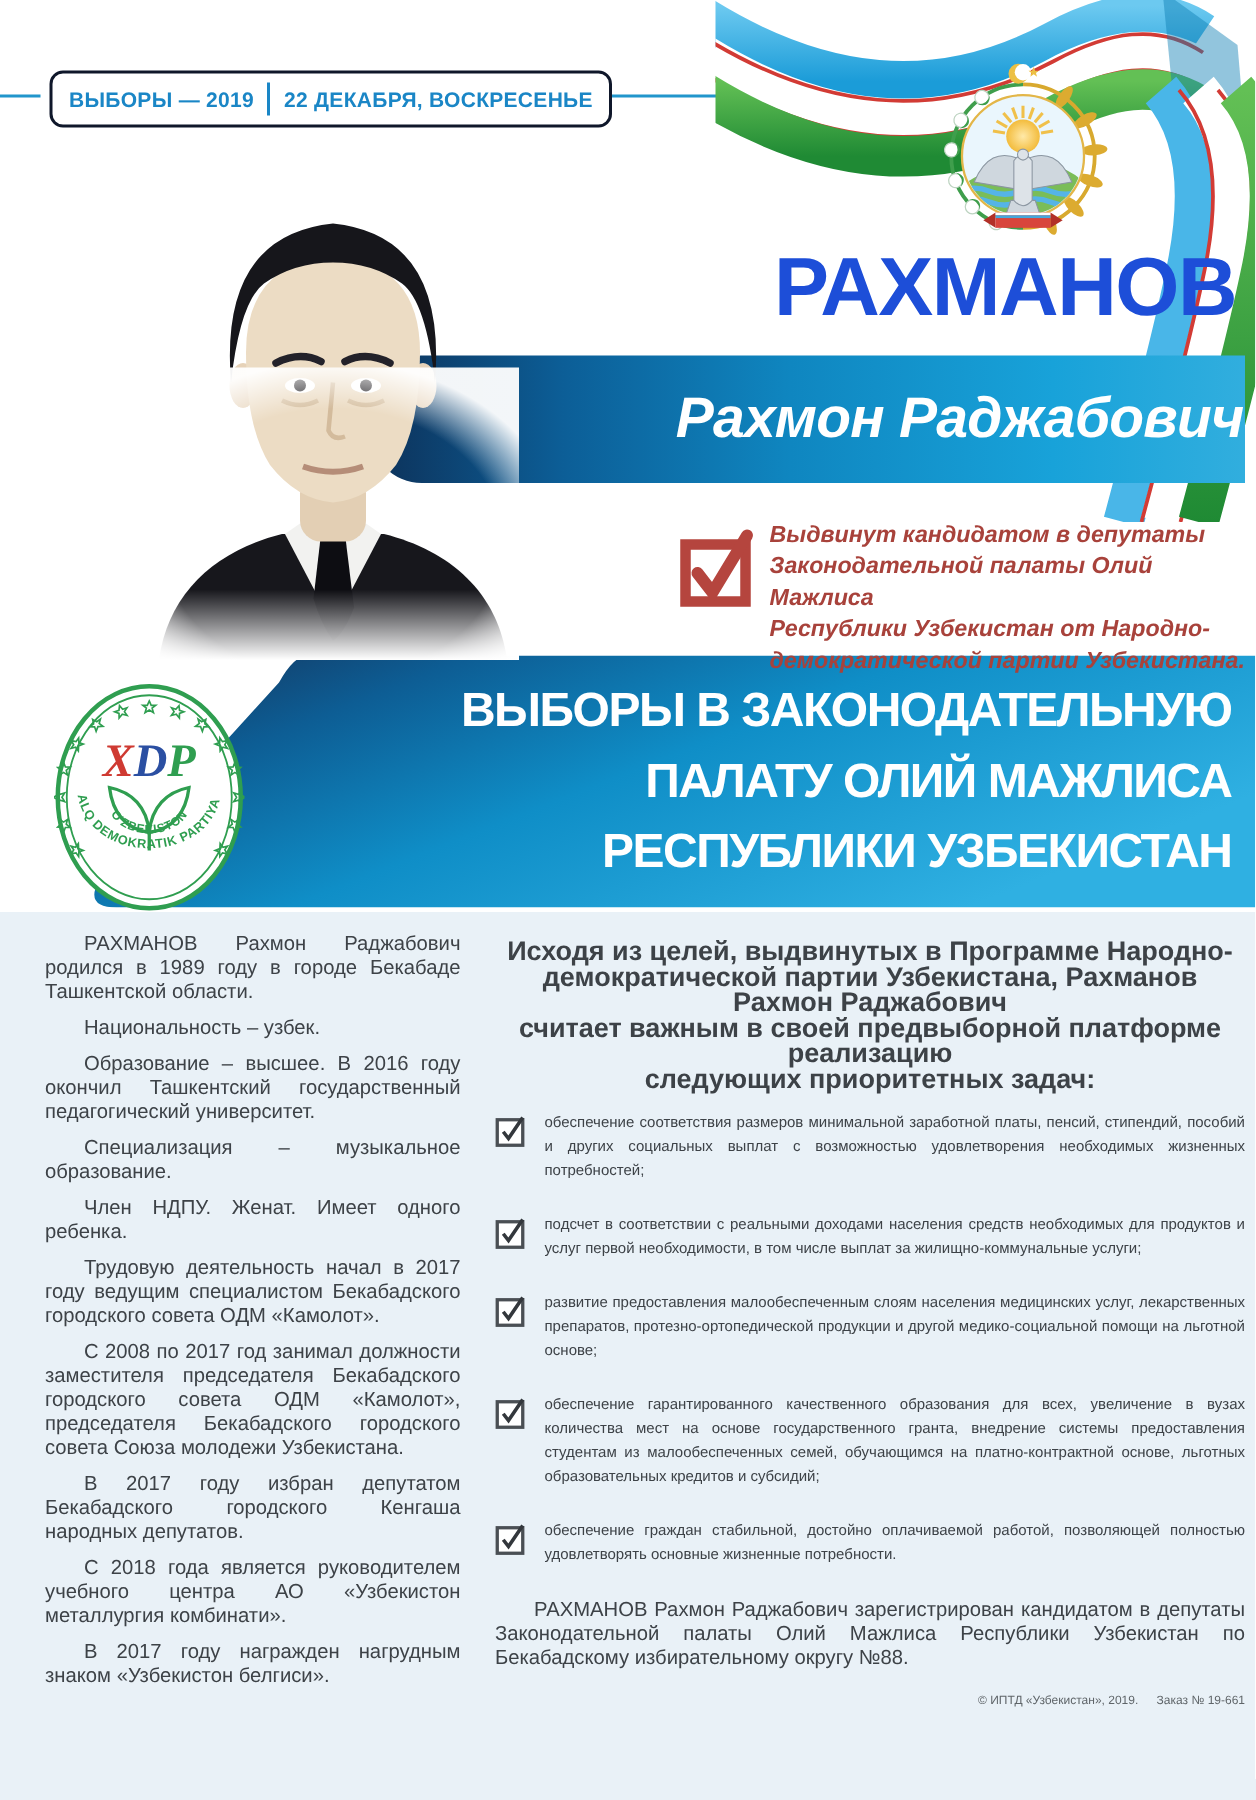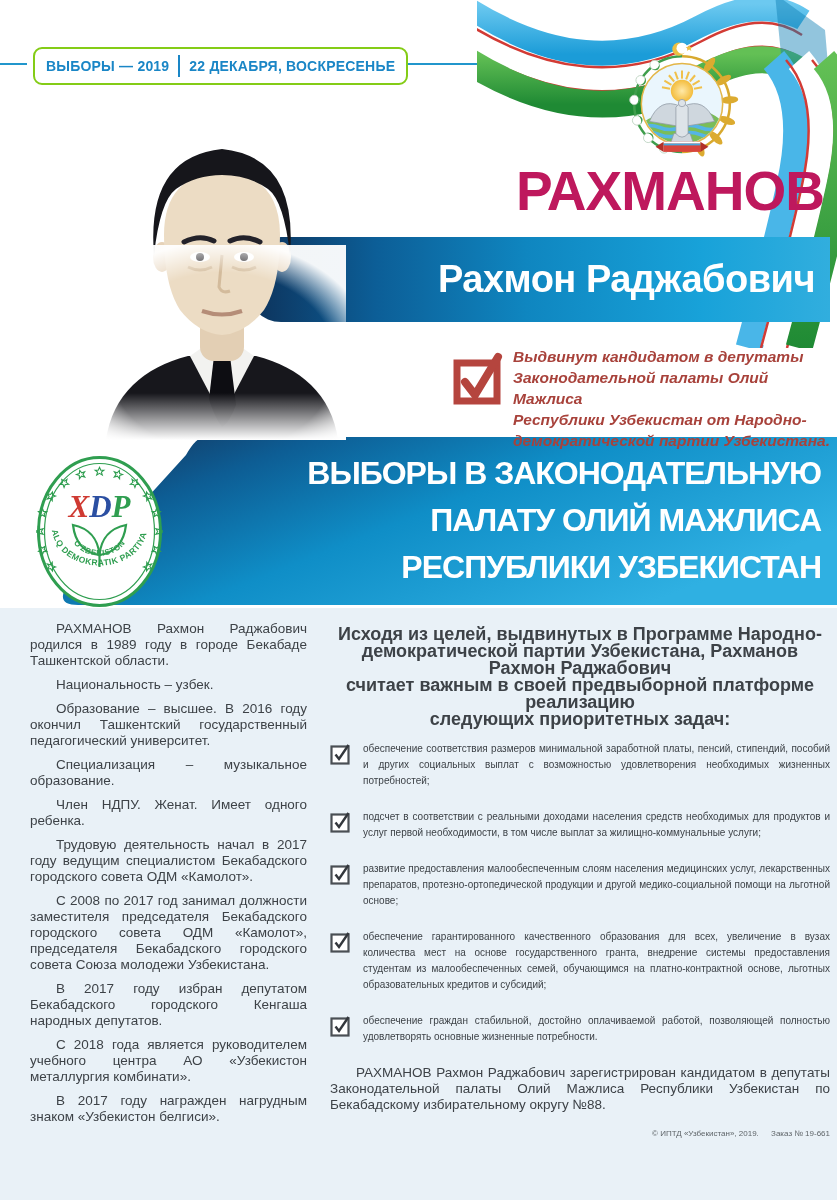--- a/index.html
+++ b/index.html
@@ -2,36 +2,36 @@
 <html><head>
 <meta charset="utf-8">
 <style>
   html,body{margin:0;padding:0;background:#ffffff;}
   .poster{position:relative;width:837px;height:1200px;background:#ffffff;overflow:hidden;
           font-family:"Liberation Sans",sans-serif;}
   .lower-bg{position:absolute;left:0;top:608px;width:837px;height:592px;background:#e9f1f7;}
 
   
   .badge{position:absolute;left:33px;top:47px;height:34px;display:flex;align-items:center;
-         border:2px solid #84cc16;border-radius:9px;padding:0 11px;background:#fff;
+         border:2px solid #0f172a;border-radius:9px;padding:0 11px;background:#fff;
          color:#1a86c6;font-weight:bold;font-size:14px;letter-spacing:.2px;white-space:nowrap;z-index:3;}
   .badge .sep{width:2px;height:22px;background:#1a86c6;margin:0 9px;}
   .rule{position:absolute;height:2px;background:#2196cc;top:63px;z-index:1;}
   .rule-left{left:0;width:27px;}
   .rule-right{left:345px;width:180px;}
 
   .ribbon{position:absolute;right:0;top:0;width:360px;height:348px;z-index:2;}
   .emblem{position:absolute;left:625px;top:40px;width:114px;height:118px;z-index:3;}
 
   .surname{position:absolute;right:13px;top:164px;font-size:55px;font-weight:bold;
-           color:#be185d;letter-spacing:-1px;z-index:4;line-height:1;}
+           color:#1d4ed8;letter-spacing:-1px;z-index:4;line-height:1;}
   .name-band{position:absolute;left:247px;top:237px;width:583px;height:85px;
              border-radius:34px 0 0 34px;z-index:2;box-sizing:border-box;
              background:linear-gradient(90deg,#0d3159 0%,#0c5e97 22%,#0f86c0 48%,#18a2d9 78%,#31aede 100%);
-             display:flex;align-items:center;justify-content:flex-end;padding-right:15px;}
+             display:flex;align-items:center;justify-content:flex-end;padding-right:1px;font-style:italic;}
   .name-band .name{color:#fff;font-size:38px;font-weight:bold;letter-spacing:-.5px;}
   .photo{position:absolute;left:98px;top:105px;width:248px;height:335px;z-index:5;}
 
   .nomination{position:absolute;left:452px;top:346px;width:382px;display:flex;gap:9px;z-index:3;}
   .nomination svg{flex:none;margin-top:4px;}
   .nom-text{font-size:15.5px;line-height:21px;font-weight:bold;font-style:italic;color:#a8423b;}
 
   .banner-bg{position:absolute;left:0;top:437px;width:837px;height:168px;z-index:2;}
   .banner-text{position:absolute;right:16px;top:450px;text-align:right;z-index:3;}
   .banner-line{font-size:32px;line-height:47px;font-weight:bold;color:#fff;letter-spacing:-1px;}

